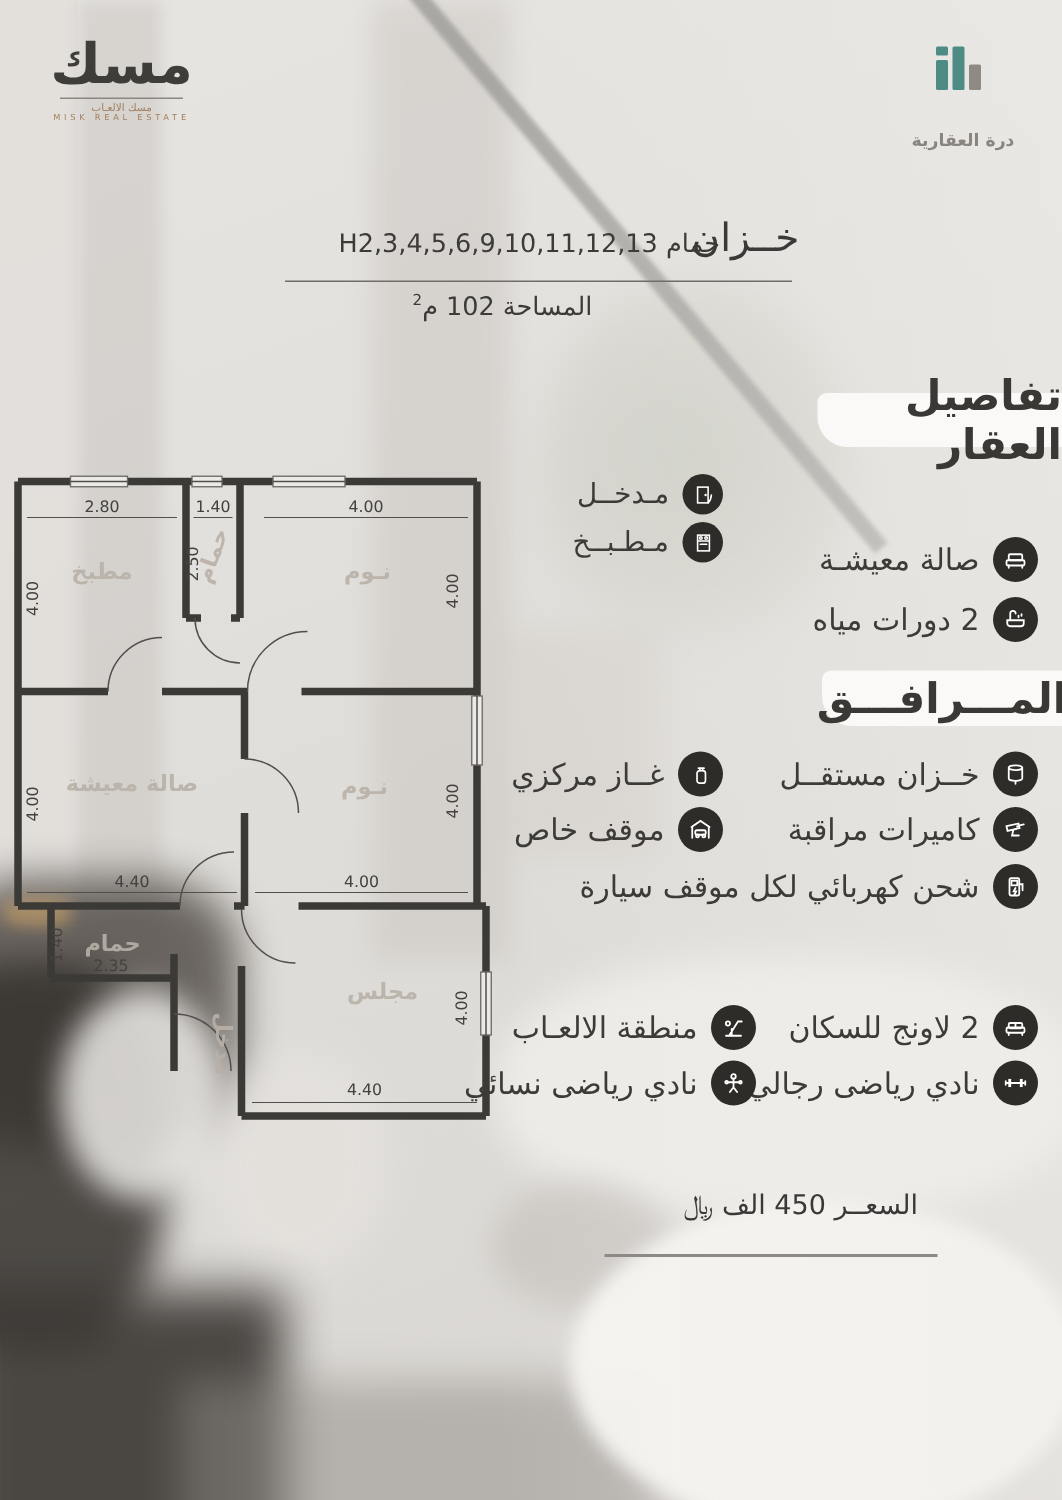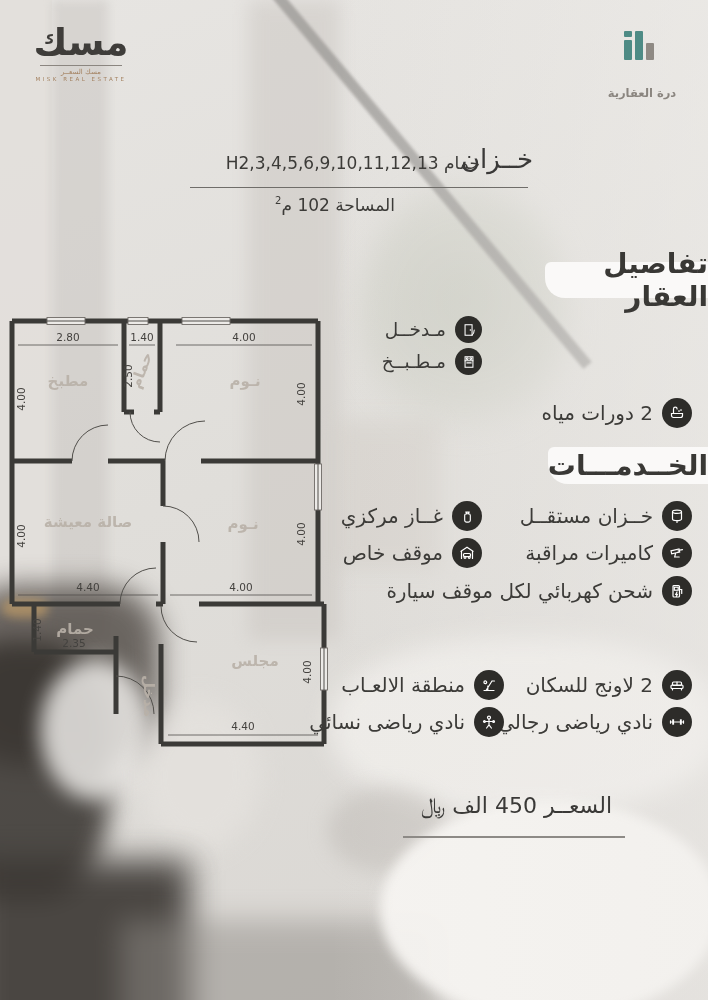--- a/index.html
+++ b/index.html
@@ -60,21 +60,21 @@
 
   
   .feat{display:flex;align-items:center;gap:9px;direction:rtl;}
   .feat .circle{width:30px;height:30px;border-radius:50%;background:#2d2c29;display:flex;align-items:center;justify-content:center;flex:none;}
   .feat .lbl{font-size:20px;color:#3c3b38;white-space:nowrap;font-weight:500;}
   .feat.small .circle{width:27px;height:27px;}
   .feat.small .lbl{font-size:18.5px;}
   .feat svg{display:block;}
 
   
-  .price{right:96px;top:793px;font-size:22px;color:#3a3937;font-weight:500;}
+  .price{right:96px;top:793px;font-size:18px;color:#3a3937;font-weight:500;}
   .price-line{left:403px;top:836px;width:222px;height:1.5px;background:#8d8a86;}
 
   
   .plan{left:8px;top:314px;}
   .plan text{font-family:"DejaVu Sans",sans-serif;}
   .wall{stroke:#3b3a37;stroke-width:5;fill:none;}
   .thin{stroke:#514f4b;stroke-width:1;fill:none;}
   .dimline{stroke:#514f4b;stroke-width:.8;fill:none;}
   .win{fill:#eceae7;stroke:#6f6b66;stroke-width:.9;}
   .dim{fill:#44423f;font-size:10.5px;text-anchor:middle;}
@@ -101,21 +101,21 @@
       <div class="blob fl2"></div>
     <div class="blob sofa"></div>
       <div class="blob pouf"></div>
       <div class="blob rtbl"></div>
     <div class="blob veil"></div>
   </div>
 
   <div class="z logo-left">
     <div class="cal">مسك</div>
     <div class="rule"></div>
-    <div class="s1">مسك السعــر</div>
+    <div class="s1">مسك الالعـاب</div>
     <div class="s2">MISK REAL ESTATE</div>
   </div>
 
   <div class="z logo-right">
     <svg width="44" height="34" viewBox="0 0 44 34">
       <rect x="4" y="3" width="8" height="6" rx="1" fill="#4e8b85"></rect>
       <rect x="4" y="12" width="8" height="20" rx="1" fill="#4e8b85"></rect>
       <rect x="15" y="3" width="8" height="29" rx="1" fill="#4e8b85"></rect>
       <rect x="26" y="15" width="8" height="17" rx="1" fill="#8f8a84"></rect>
     </svg>
@@ -124,20 +124,30 @@
 
   <div class="z cat rtl">خــزان</div>
   <div class="z bldg rtl">حمام H2,3,4,5,6,9,10,11,12,13</div>
   <div class="z hr1"></div>
   <div class="z area rtl">
     <span>المساحة 102 م</span><sup>2</sup>
   </div>
 
   <div class="z band band-details rtl">تفاصيل العقار</div>
 
+  <div class="z feat" style="right:16px;top:358px;">
+    <span class="circle">
+      <svg width="16" height="16" viewBox="0 0 16 16" stroke="#fff" stroke-width="1.2" fill="none" stroke-linecap="round">
+        <rect x="3.5" y="4.5" width="9" height="4" rx="1"></rect>
+          <rect x="2" y="8.5" width="12" height="3.5" rx="1"></rect>
+          <path d="M3.5,12 v1.5 M12.5,12 v1.5"></path>
+      </svg>
+      </span>
+    <span class="lbl">صالة معيشـة</span>
+  </div>
   <div class="z feat" style="right:16px;top:398px;">
     <span class="circle">
       <svg width="16" height="16" viewBox="0 0 16 16" stroke="#fff" stroke-width="1.2" fill="none" stroke-linecap="round">
         <path d="M2.5,8.5 h11 v2 a2,2 0 0 1 -2,2 h-7 a2,2 0 0 1 -2,-2 z M4.5,8.5 V4 a1.8,1.8 0 0 1 3.6,0 M10,5.5 v1 M12,4.5 v1"></path>
       </svg>
       </span>
     <span class="lbl">2 دورات مياه</span>
   </div>
 
   <div class="z feat small" style="right:226px;top:316px;">
@@ -155,21 +165,21 @@
       <svg width="14" height="14" viewBox="0 0 16 16" stroke="#fff" stroke-width="1.2" fill="none" stroke-linecap="round">
         <rect x="3.5" y="2" width="9" height="12"></rect>
           <path d="M3.5,6.5 h9 M5.5,9 h5"></path>
           <circle cx="6" cy="4.2" r="1"></circle>
           <circle cx="10" cy="4.2" r="1"></circle>
       </svg>
       </span>
     <span class="lbl">مـطـبــخ</span>
   </div>
 
-  <div class="z band band-services rtl">الخــدمـــات</div>
+  <div class="z band band-services rtl">المـــرافـــق</div>
 
   <div class="z feat" style="right:16px;top:501px;">
     <span class="circle">
       <svg width="16" height="16" viewBox="0 0 16 16" stroke="#fff" stroke-width="1.2" fill="none" stroke-linecap="round">
         <ellipse cx="8" cy="3.8" rx="4.5" ry="1.6"></ellipse>
           <path d="M3.5,3.8 V11 M12.5,3.8 V11 M3.5,11 a4.5,1.6 0 0 0 9,0 M8,12.8 v1.7"></path>
       </svg>
       </span>
     <span class="lbl">خــزان مستقــل</span>
   </div>

